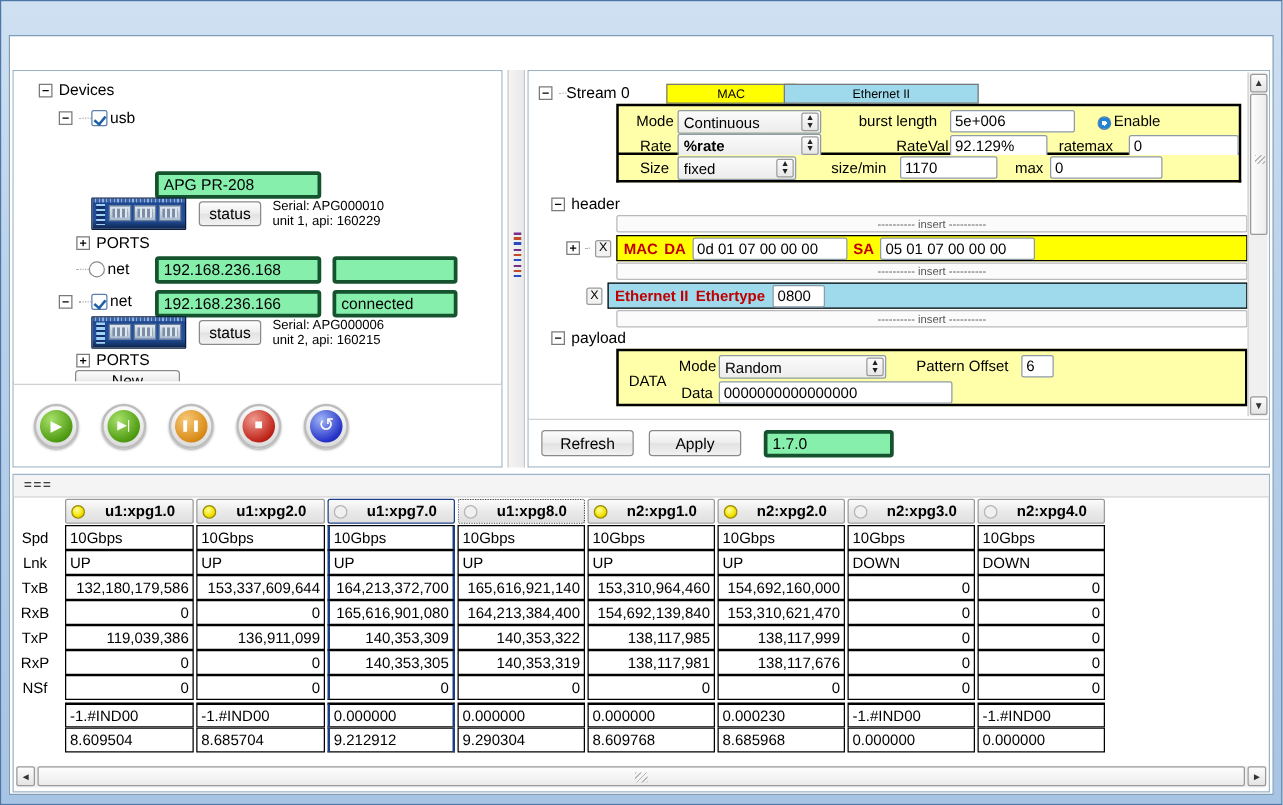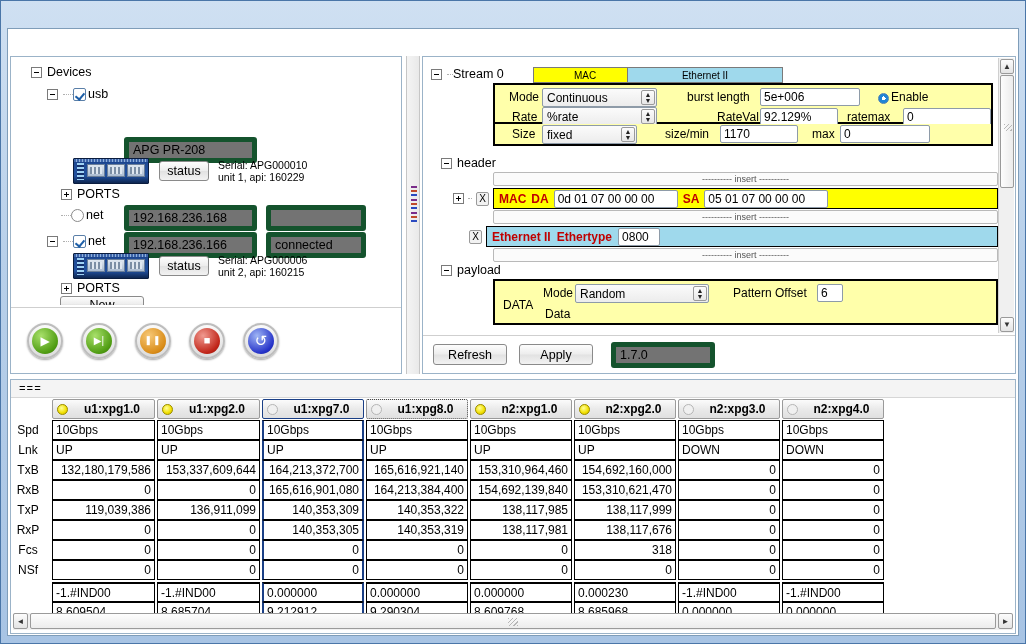--- a/index.html
+++ b/index.html
@@ -87,21 +87,21 @@
     width:13px;height:13px;border:1px solid #5a7fa8;background:#fff;border-radius:2px;
     position:relative; flex:none; margin-right:2px;
   }
   .cbx.on:after{
     content:"";position:absolute;left:3px;top:2px;width:4px;height:7px;
     border:solid #1d5fa8;border-width:0 2px 2px 0;transform:rotate(40deg);
   }
   .cbx.round { border-radius:50%; border-color:#8a8a8a; }
 
   .tfield {
-    height:19px; border:5px solid #14532d; background:#737373; border-radius:3px;
+    height:19px; border:3px solid #14532d; background:#86efac; border-radius:3px;
     font-size:12.5px; color:#000; padding:8px 4px; display:flex; align-items:center;
     font-family:"Liberation Sans", sans-serif;
   }
   .btn {
     border:1px solid #8a8a8a; border-radius:3px;
     background:linear-gradient(to bottom,#fdfdfd,#ededed 48%,#e2e2e2 52%,#f2f2f2);
     font-size:12.5px; color:#000; display:flex; align-items:center; justify-content:center;
   }
   .serialtxt { font-size:10.5px; color:#000; line-height:12px; }
 
@@ -414,21 +414,21 @@
             <div class="spin" style="position:absolute;left:47px;top:3px;width:115px;">
               <span>Continuous</span>
               <span class="arrows">▲<br>▼</span>
             </div>
             <span class="lbl" style="position:absolute;left:192px;top:5px;">burst length</span>
             <div class="inputf" style="position:absolute;left:265px;top:3px;width:100px;">5e+006</div>
             <div class="radio" style="position:absolute;left:383px;top:8px;"></div>
             <span class="lbl" style="position:absolute;left:396px;top:5px;">Enable</span>
 
             <span class="lbl" style="position:absolute;left:17px;top:25px;">Rate</span>
-            <div class="spin" style="position:absolute;left:47px;top:22px;width:115px;">
+            <div class="spin" style="position:absolute;left:47px;top:22px;width:115px;font-weight:bold;">
               <span>%rate</span>
               <span class="arrows">▲<br>▼</span>
             </div>
             <span class="lbl" style="position:absolute;left:222px;top:25px;">RateVal</span>
             <div class="inputf" style="position:absolute;left:265px;top:23px;width:78px;">92.129%</div>
             <span class="lbl" style="position:absolute;left:352px;top:25px;">ratemax</span>
             <div class="inputf" style="position:absolute;left:408px;top:23px;width:88px;">0</div>
           </div>
 
           <div class="ybox" style="position:absolute;left:70px;top:67px;width:500px;height:22px;border-top:none;">
@@ -484,20 +484,21 @@
           <div class="ybox" style="position:absolute;left:70px;top:222px;width:505px;height:46px;">
             <span class="lbl" style="position:absolute;left:8px;top:17px;">DATA</span>
             <span class="lbl" style="position:absolute;left:48px;top:5px;">Mode</span>
             <div class="spin" style="position:absolute;left:80px;top:3px;width:134px;">
               <span>Random</span>
               <span class="arrows">▲<br>▼</span>
             </div>
             <span class="lbl" style="position:absolute;left:238px;top:5px;">Pattern Offset</span>
             <div class="inputf" style="position:absolute;left:322px;top:3px;width:26px;">6</div>
             <span class="lbl" style="position:absolute;left:50px;top:26px;">Data</span>
+            <div class="inputf" style="position:absolute;left:80px;top:24px;width:187px;">0000000000000000</div>
           </div>
 
           <div id="vscroll">
             <div class="sarrow" style="top:1px;">▲</div>
             <div id="vthumb"></div>
             <div class="sarrow" style="top:259px;">▼</div>
           </div>
         </div>
 
         <div id="applybar">
@@ -725,47 +726,20 @@
                   <div class="cell num">138,117,676</div>
                 </td>
                 <td>
                   <div class="cell num">0</div>
                 </td>
                 <td>
                   <div class="cell num">0</div>
                 </td>
               </tr>
               <tr>
-                <td class="rowlbl">Fcs</td>
-                <td>
-                  <div class="cell num">0</div>
-                </td>
-                <td>
-                  <div class="cell num">0</div>
-                </td>
-                <td>
-                  <div class="cell num colcell-sel">0</div>
-                </td>
-                <td>
-                  <div class="cell num">0</div>
-                </td>
-                <td>
-                  <div class="cell num">0</div>
-                </td>
-                <td>
-                  <div class="cell num">318</div>
-                </td>
-                <td>
-                  <div class="cell num">0</div>
-                </td>
-                <td>
-                  <div class="cell num">0</div>
-                </td>
-              </tr>
-              <tr>
                 <td class="rowlbl">NSf</td>
                 <td>
                   <div class="cell num">0</div>
                 </td>
                 <td>
                   <div class="cell num">0</div>
                 </td>
                 <td>
                   <div class="cell num colcell-sel">0</div>
                 </td>

